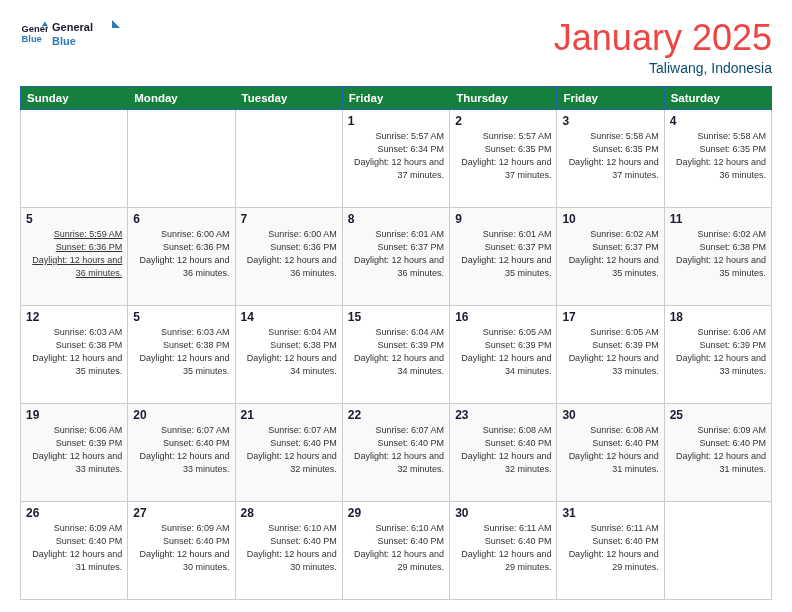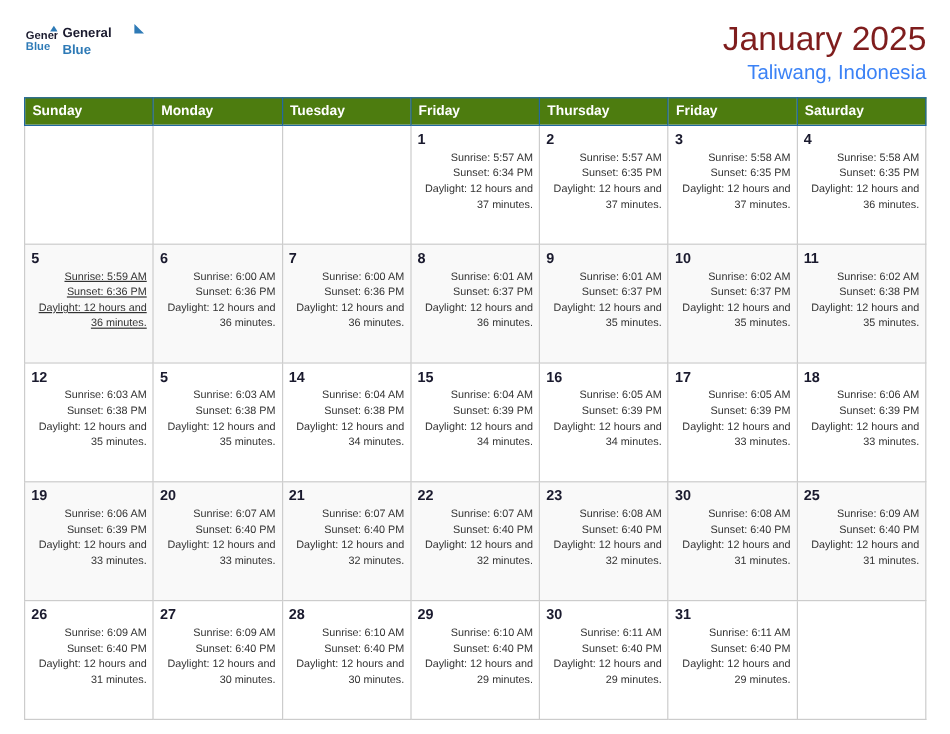--- a/index.html
+++ b/index.html
@@ -29,39 +29,39 @@
       gap: 4px;
     }
     .logo-icon {
       width: 28px;
       height: 28px;
     }
     .title-block {
       text-align: right;
     }
     .calendar-title {
-      font-size: 28px;
+      font-size: 36px;
       font-weight: 300;
-      color: #7f1d1d;
+      color: #ef4444;
       line-height: 1.1;
     }
     .calendar-subtitle {
-      font-size: 17px;
-      color: #3b82f6;
+      font-size: 14px;
+      color: #0c4a6e;
       margin-top: 2px;
     }
     .calendar {
       flex: 1;
       border: 1px solid #ccc;
       border-collapse: collapse;
       width: 100%;
       table-layout: fixed;
     }
     .calendar thead tr th {
-      background-color: #4d7c0f;
+      background-color: #15803d;
       color: white;
       text-align: left;
       padding: 5px 6px;
       font-size: 11.5px;
       font-weight: 600;
       border: 1px solid #2268a0;
     }
     .calendar tbody tr td {
       border: 1px solid #ccc;
       vertical-align: top;

